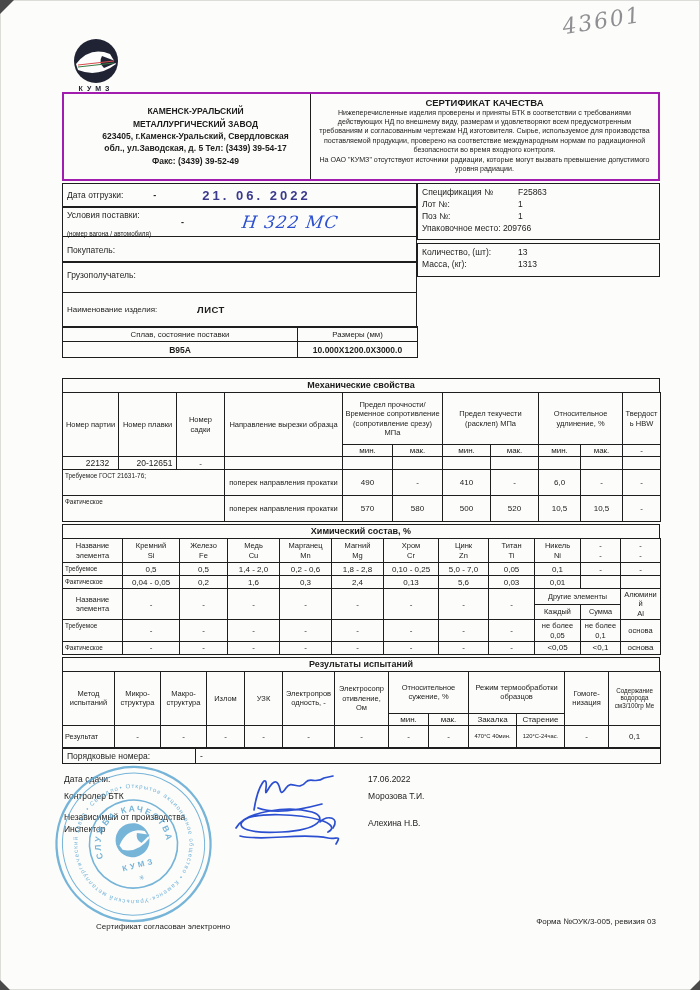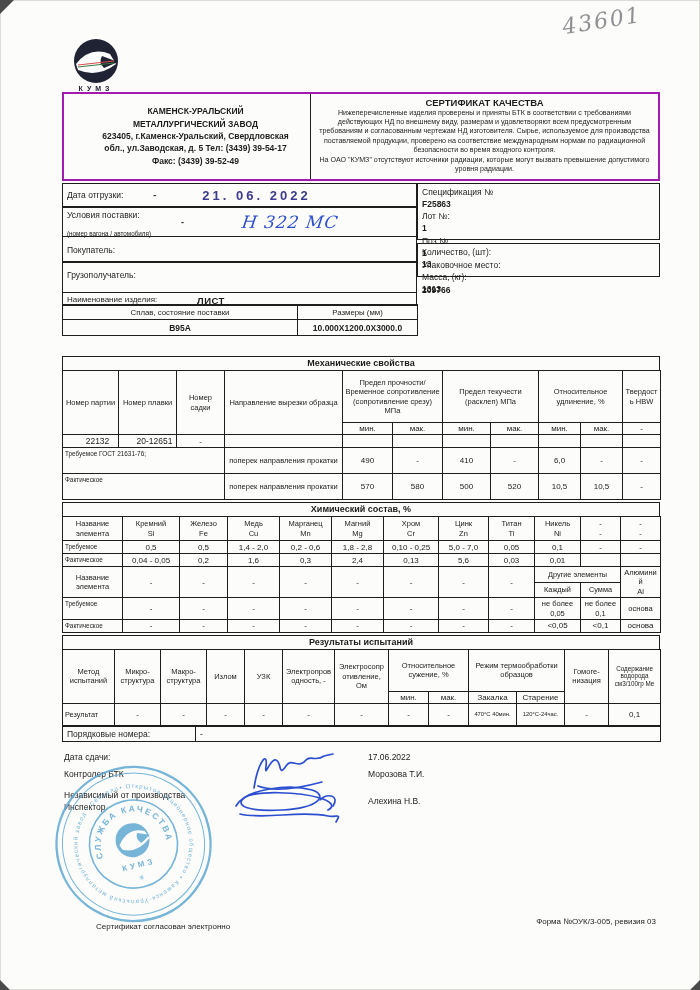--- a/index.html
+++ b/index.html
@@ -39,26 +39,26 @@
   .sbox { border:1.5px solid #1e1e1e; margin-top:-1.5px; position:relative; padding:2px 4px; }
   .sbox:first-child { margin-top:0; }
   .lbl { font-size:8.5px; }
   .sub-lbl { font-size:6.3px; }
   .dash { font-size:9px; font-weight:bold; }
   .row-flex { display:flex; align-items:center; gap:6px; }
   .stamp-date { font-size:13px; font-weight:bold; color:#3a3a8e; letter-spacing:3px;
                 font-family:"Liberation Sans", sans-serif; }
   .hand-blue { font-family:"DejaVu Serif", serif; font-style:italic; font-size:17px;
                color:#2b4fd0; transform:skewX(-8deg); letter-spacing:1px; }
-  .spec-line { display:flex; font-size:8.5px; line-height:1.45;flex-direction:column; }
+  .spec-line { display:flex; font-size:8.5px; line-height:1.45; }
   .spec-line .sl { width:96px; }
-  .spec-line .sv { font-weight:bold; }
+  .spec-line .sv { font-weight:normal; }
   .gap5 { height:5px; } .gap19 { height:19px; }
 
-  .name-box { height:14px; display:flex; }
+  .name-box { height:36px; display:flex; align-items:center; }
   .name-lbl { width:92px; font-size:8px; line-height:1.2; }
   .name-val { font-weight:bold; font-size:9.5px; margin-left:38px; letter-spacing:.5px; }
 
   table { border-collapse:collapse; table-layout:fixed; width:598px; }
   td, th { border:1px solid #1e1e1e; font-size:8px; text-align:center; vertical-align:middle;
            padding:1px 2px; font-weight:normal; word-wrap:break-word; }
   .alloy-tbl { width:355px; }
   .alloy-tbl .hd { font-size:7.8px; height:15px; }
   .alloy-tbl .vl { font-weight:bold; font-size:8.5px; height:16px; }
 

